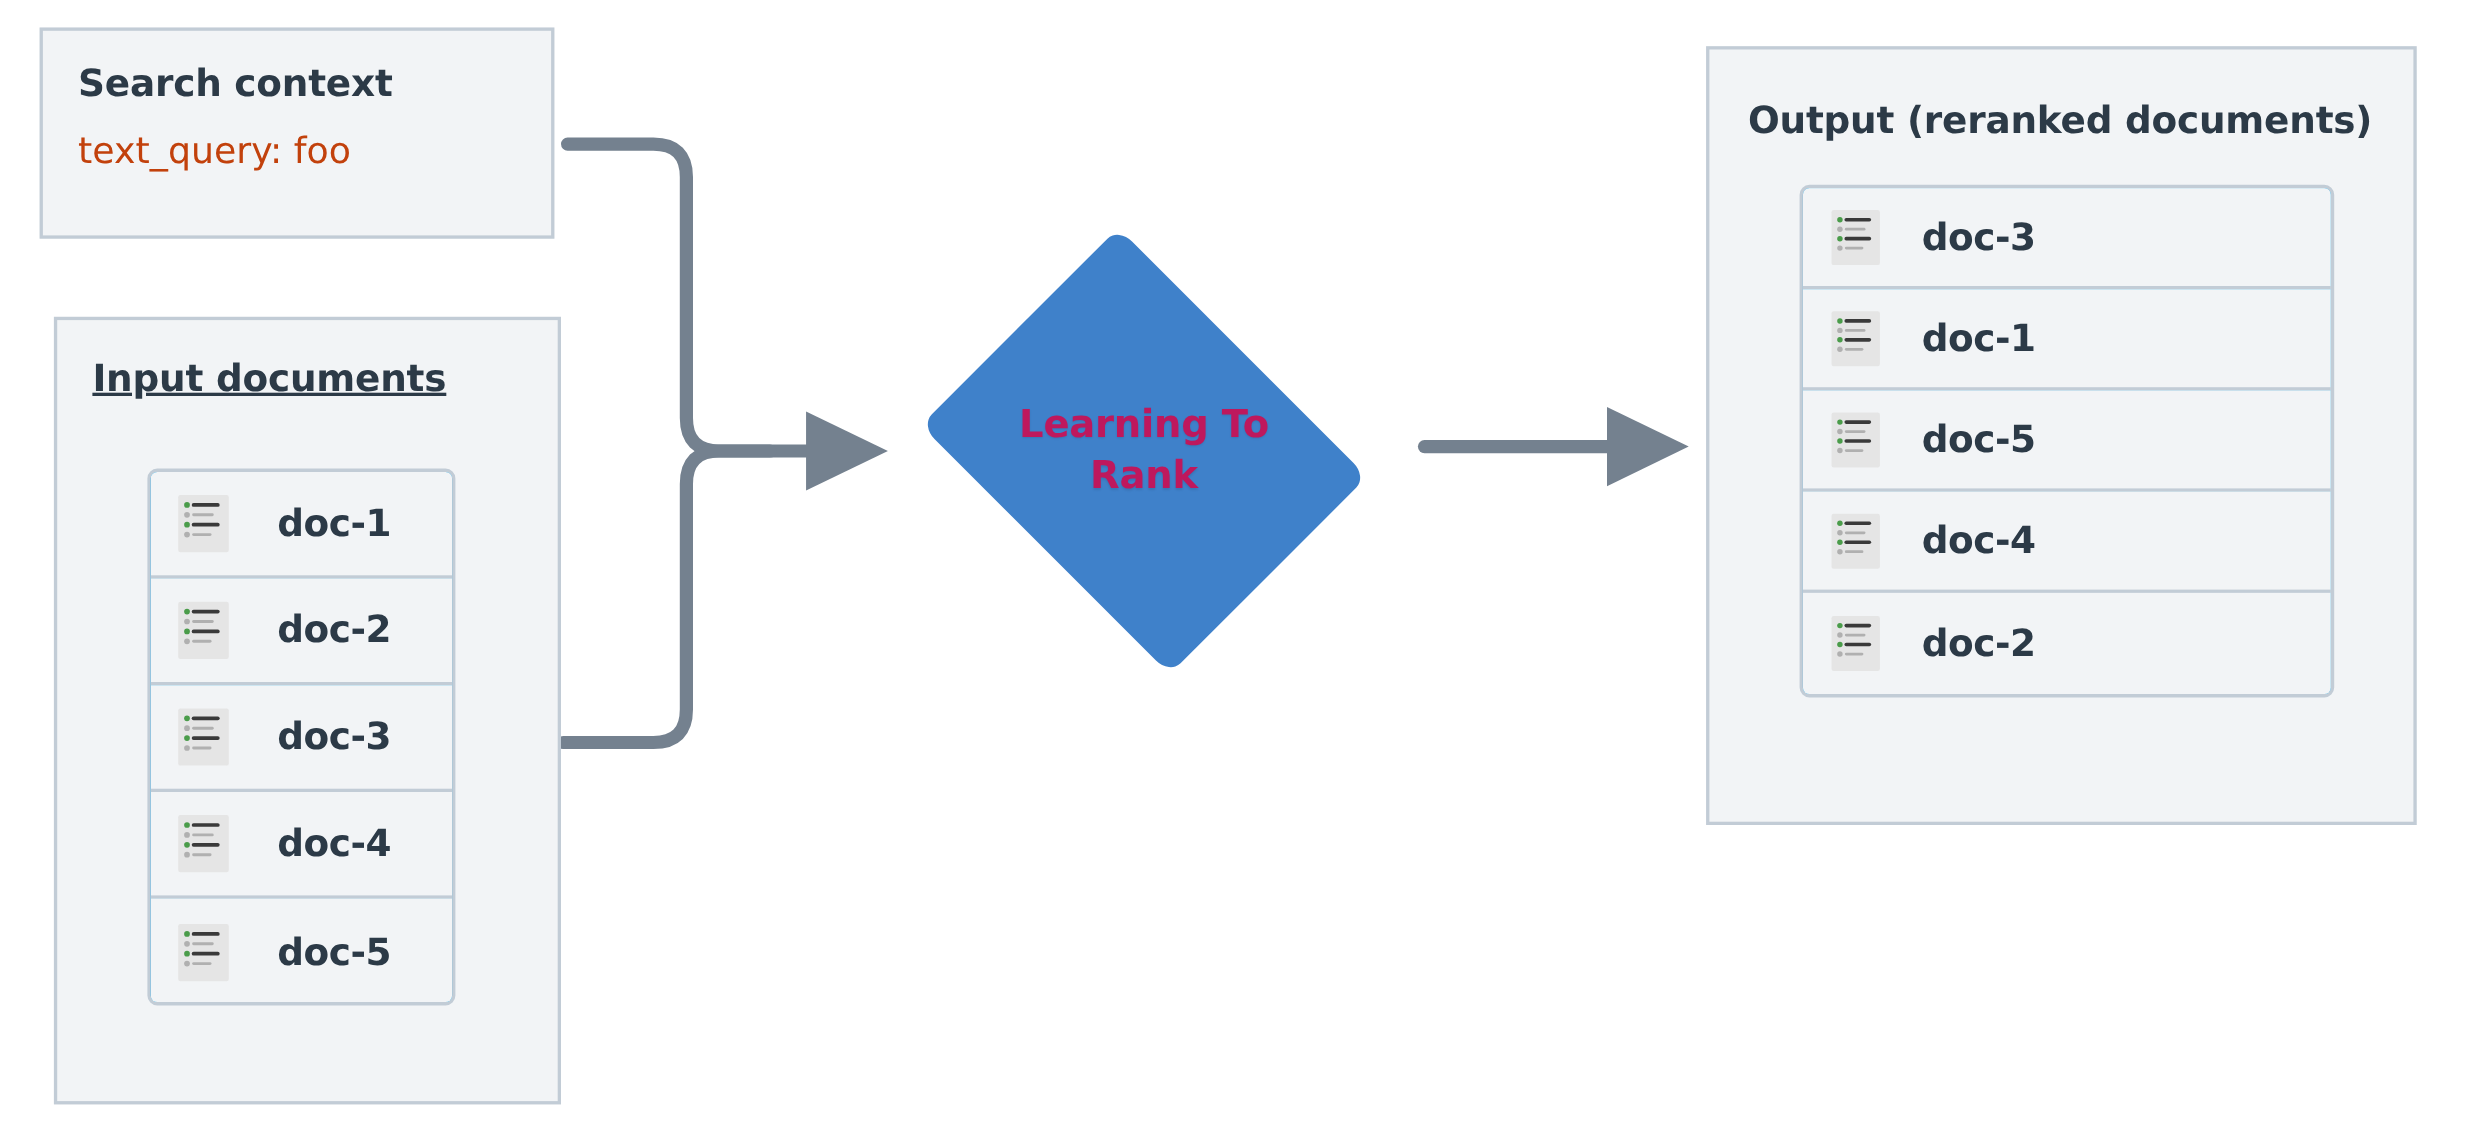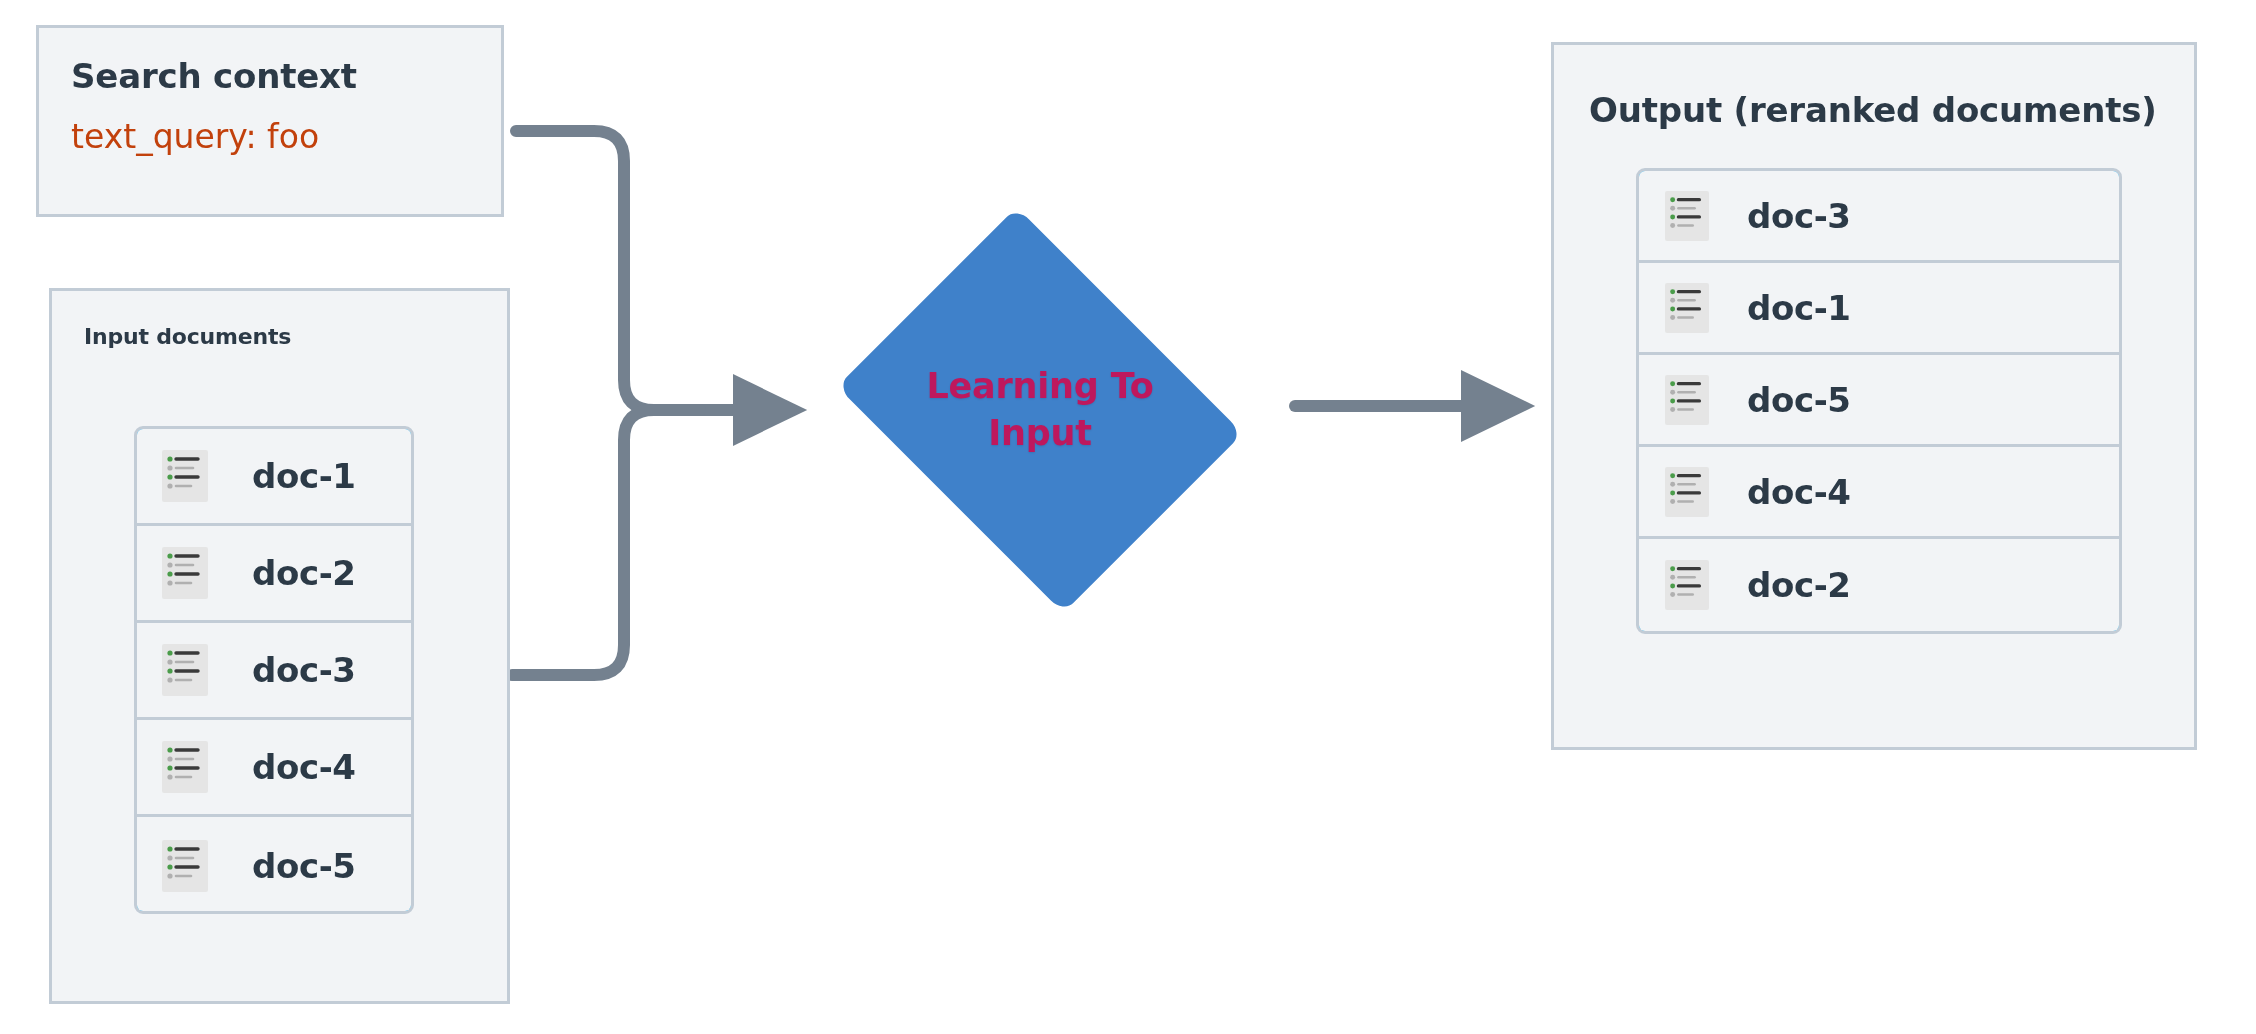--- a/index.html
+++ b/index.html
@@ -56,21 +56,22 @@
   
   #input-documents-panel {
     left: 49px;
     top: 288px;
     width: 461px;
     height: 716px;
   }
   #input-documents-title {
     left: 32px;
     top: 33px;
-    font-size: 22px;
+    font-size: 34px;
+    text-decoration: underline;
   }
 
   
   #output-panel {
     left: 1551px;
     top: 42px;
     width: 646px;
     height: 708px;
   }
   #output-title {
@@ -272,21 +273,21 @@
         <span class="doc-label">doc-5</span>
       </div>
     </div>
 </div>
 
 <div id="ltr-node">
   <div class="shape"></div>
   <div id="ltr-label">
     <span>
       <span>Learning To</span><br>
-      <span>Input</span>
+      <span>Rank</span>
     </span>
   </div>
 </div>
 
 <div class="panel" id="output-panel">
   <div class="panel-title" id="output-title">Output (reranked documents)</div>
   <div class="doc-list" id="output-doc-list">
       <div class="doc-row">
         <span class="doc-icon"><svg viewBox="0 0 46 52" width="100%" height="100%" preserveAspectRatio="xMidYMid meet" xmlns="http://www.w3.org/2000/svg">
             <circle cx="8" cy="9" r="2.6" fill="#4a9c4a"></circle>

